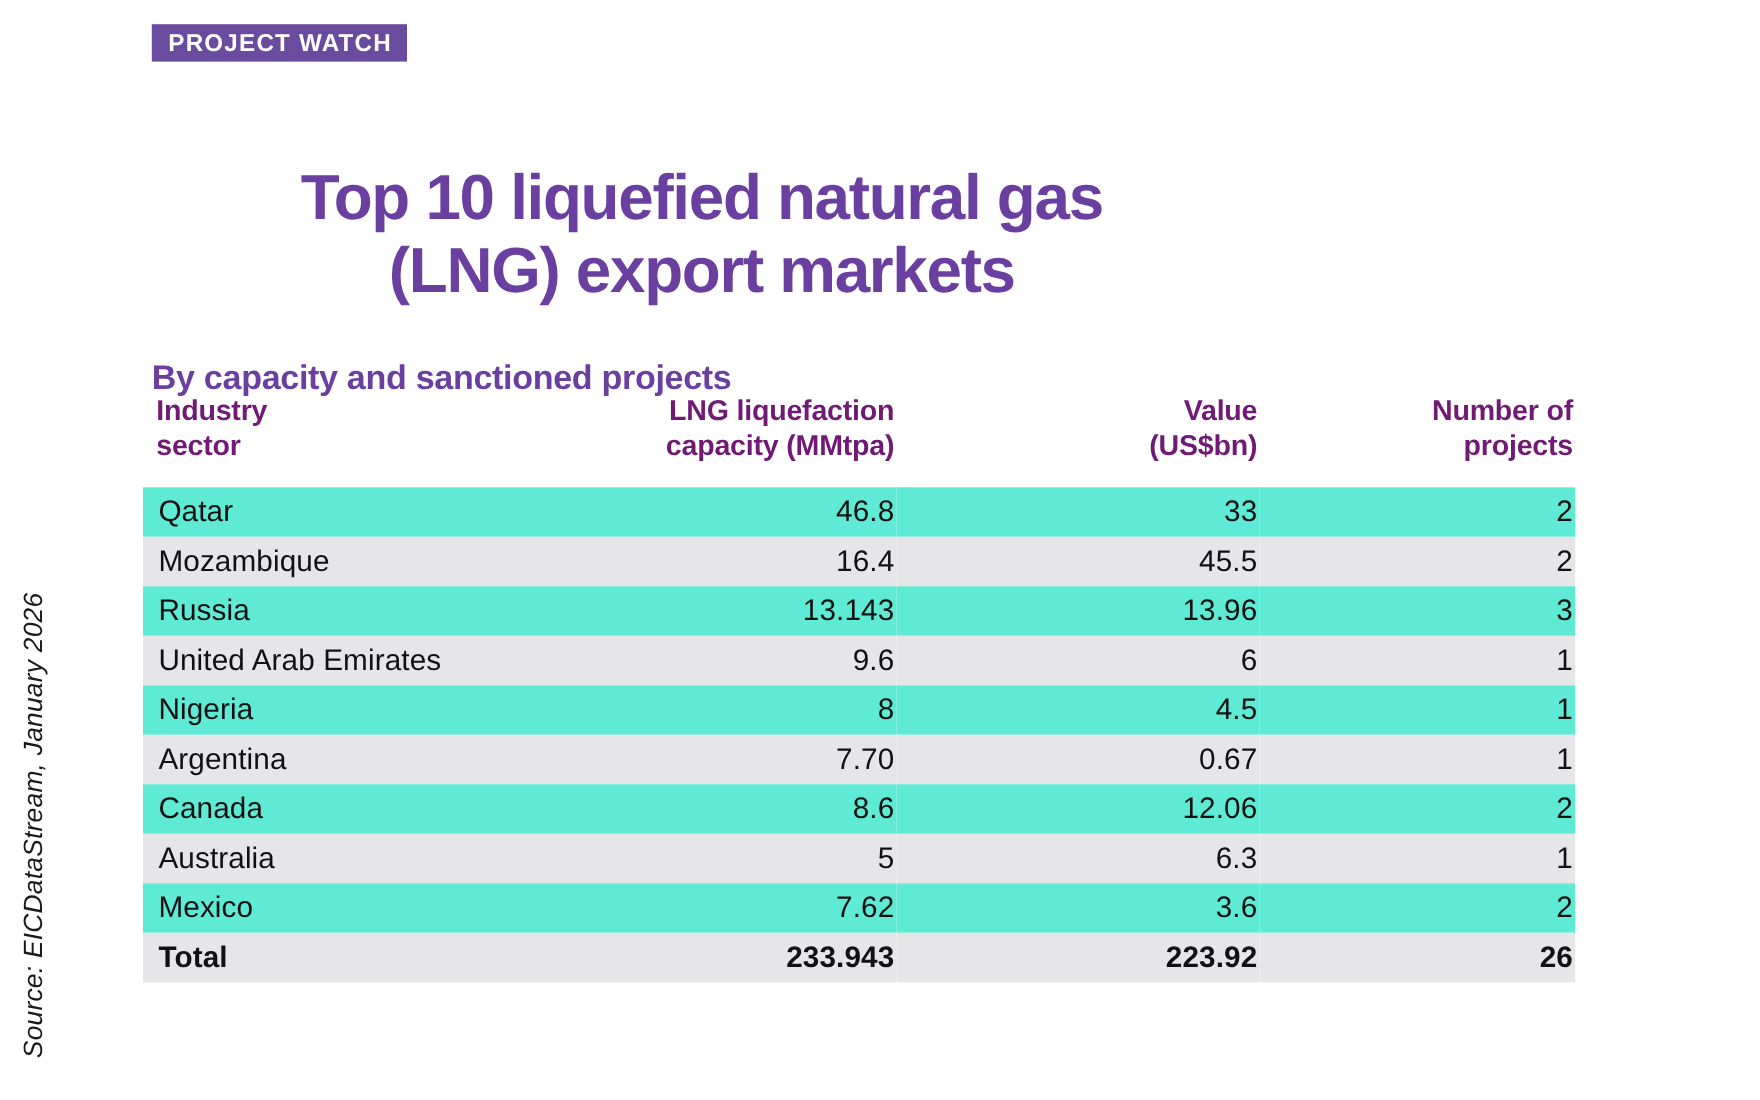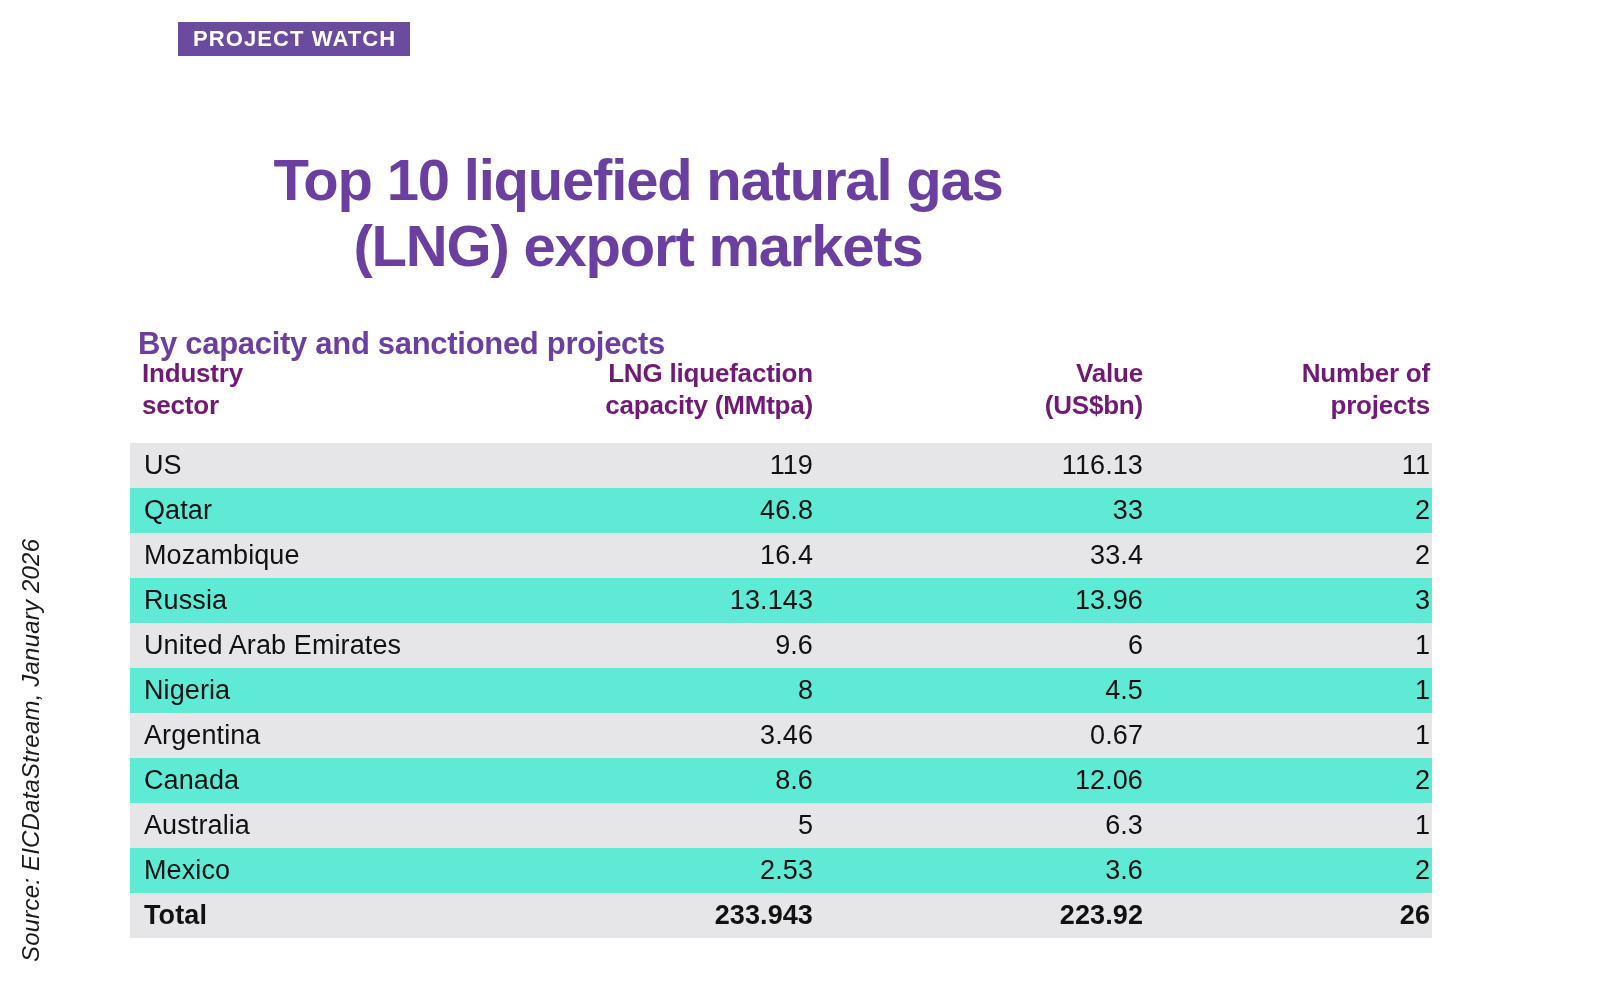--- a/index.html
+++ b/index.html
@@ -44,21 +44,20 @@
   
   #project-watch-badge {
     position: absolute;
     left: 138px;
     top: 22px;
     height: 34px;
     background: #6A4B9E;
     display: flex;
     align-items: center;
     padding: 0 14px 0 15px;
-    margin-left: 40px;
   }
   #project-watch-badge .badge-label {
     color: #ffffff;
     font-size: 22px;
     font-weight: bold;
     letter-spacing: 1.1px;
     line-height: 1;
     white-space: nowrap;
   }
 
@@ -181,36 +180,30 @@
         <span class="hl">Value</span>
         <span class="hl">(US$bn)</span>
       </th>
       <th class="h-right">
         <span class="hl">Number of</span>
         <span class="hl">projects</span>
       </th>
     </tr>
   </thead>
   <tbody id="table-body">
-      <tr class="row-odd">
-        <td class="cell-sector">US</td>
-        <td class="cell-num">119</td>
-        <td class="cell-num">116.13</td>
-        <td class="cell-num">11</td>
-      </tr>
       <tr class="row-even">
         <td class="cell-sector">Qatar</td>
         <td class="cell-num">46.8</td>
         <td class="cell-num">33</td>
         <td class="cell-num">2</td>
       </tr>
       <tr class="row-odd">
         <td class="cell-sector">Mozambique</td>
         <td class="cell-num">16.4</td>
-        <td class="cell-num">33.4</td>
+        <td class="cell-num">45.5</td>
         <td class="cell-num">2</td>
       </tr>
       <tr class="row-even">
         <td class="cell-sector">Russia</td>
         <td class="cell-num">13.143</td>
         <td class="cell-num">13.96</td>
         <td class="cell-num">3</td>
       </tr>
       <tr class="row-odd">
         <td class="cell-sector">United Arab Emirates</td>
@@ -219,39 +212,39 @@
         <td class="cell-num">1</td>
       </tr>
       <tr class="row-even">
         <td class="cell-sector">Nigeria</td>
         <td class="cell-num">8</td>
         <td class="cell-num">4.5</td>
         <td class="cell-num">1</td>
       </tr>
       <tr class="row-odd">
         <td class="cell-sector">Argentina</td>
-        <td class="cell-num">3.46</td>
+        <td class="cell-num">7.70</td>
         <td class="cell-num">0.67</td>
         <td class="cell-num">1</td>
       </tr>
       <tr class="row-even">
         <td class="cell-sector">Canada</td>
         <td class="cell-num">8.6</td>
         <td class="cell-num">12.06</td>
         <td class="cell-num">2</td>
       </tr>
       <tr class="row-odd">
         <td class="cell-sector">Australia</td>
         <td class="cell-num">5</td>
         <td class="cell-num">6.3</td>
         <td class="cell-num">1</td>
       </tr>
       <tr class="row-even">
         <td class="cell-sector">Mexico</td>
-        <td class="cell-num">2.53</td>
+        <td class="cell-num">7.62</td>
         <td class="cell-num">3.6</td>
         <td class="cell-num">2</td>
       </tr>
       <tr class="row-total">
         <td class="cell-sector">Total</td>
         <td class="cell-num">233.943</td>
         <td class="cell-num">223.92</td>
         <td class="cell-num">26</td>
       </tr>
     </tbody>

